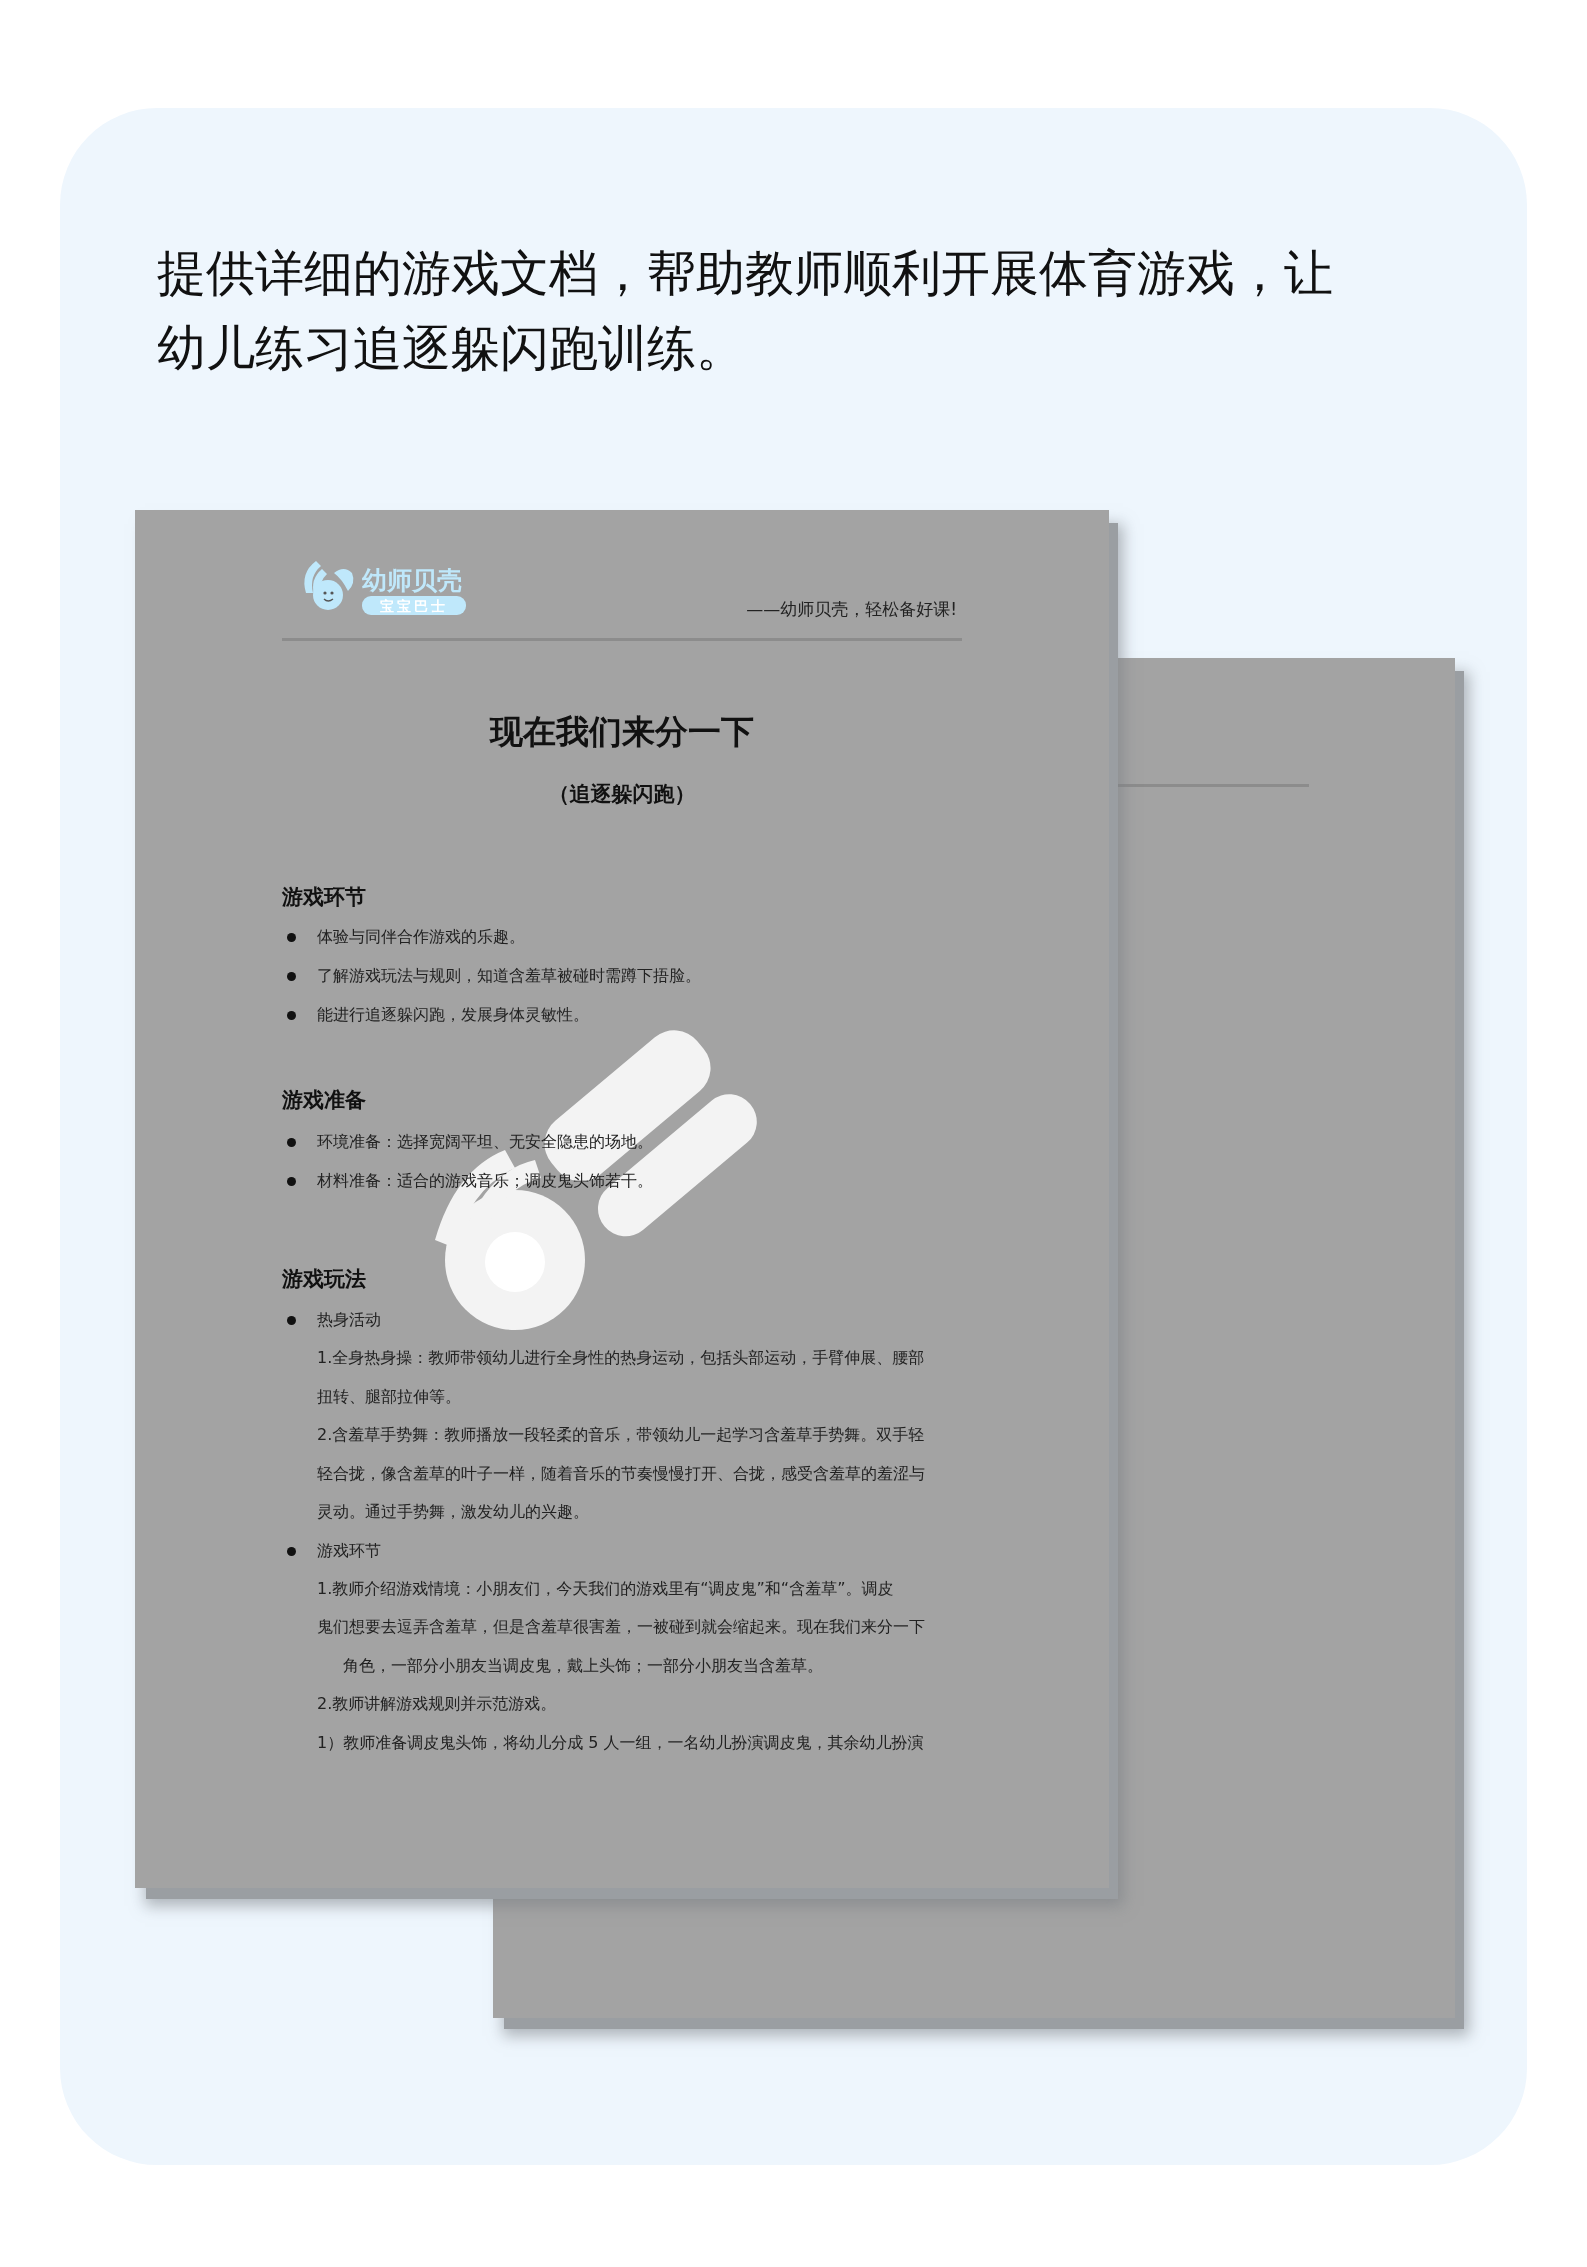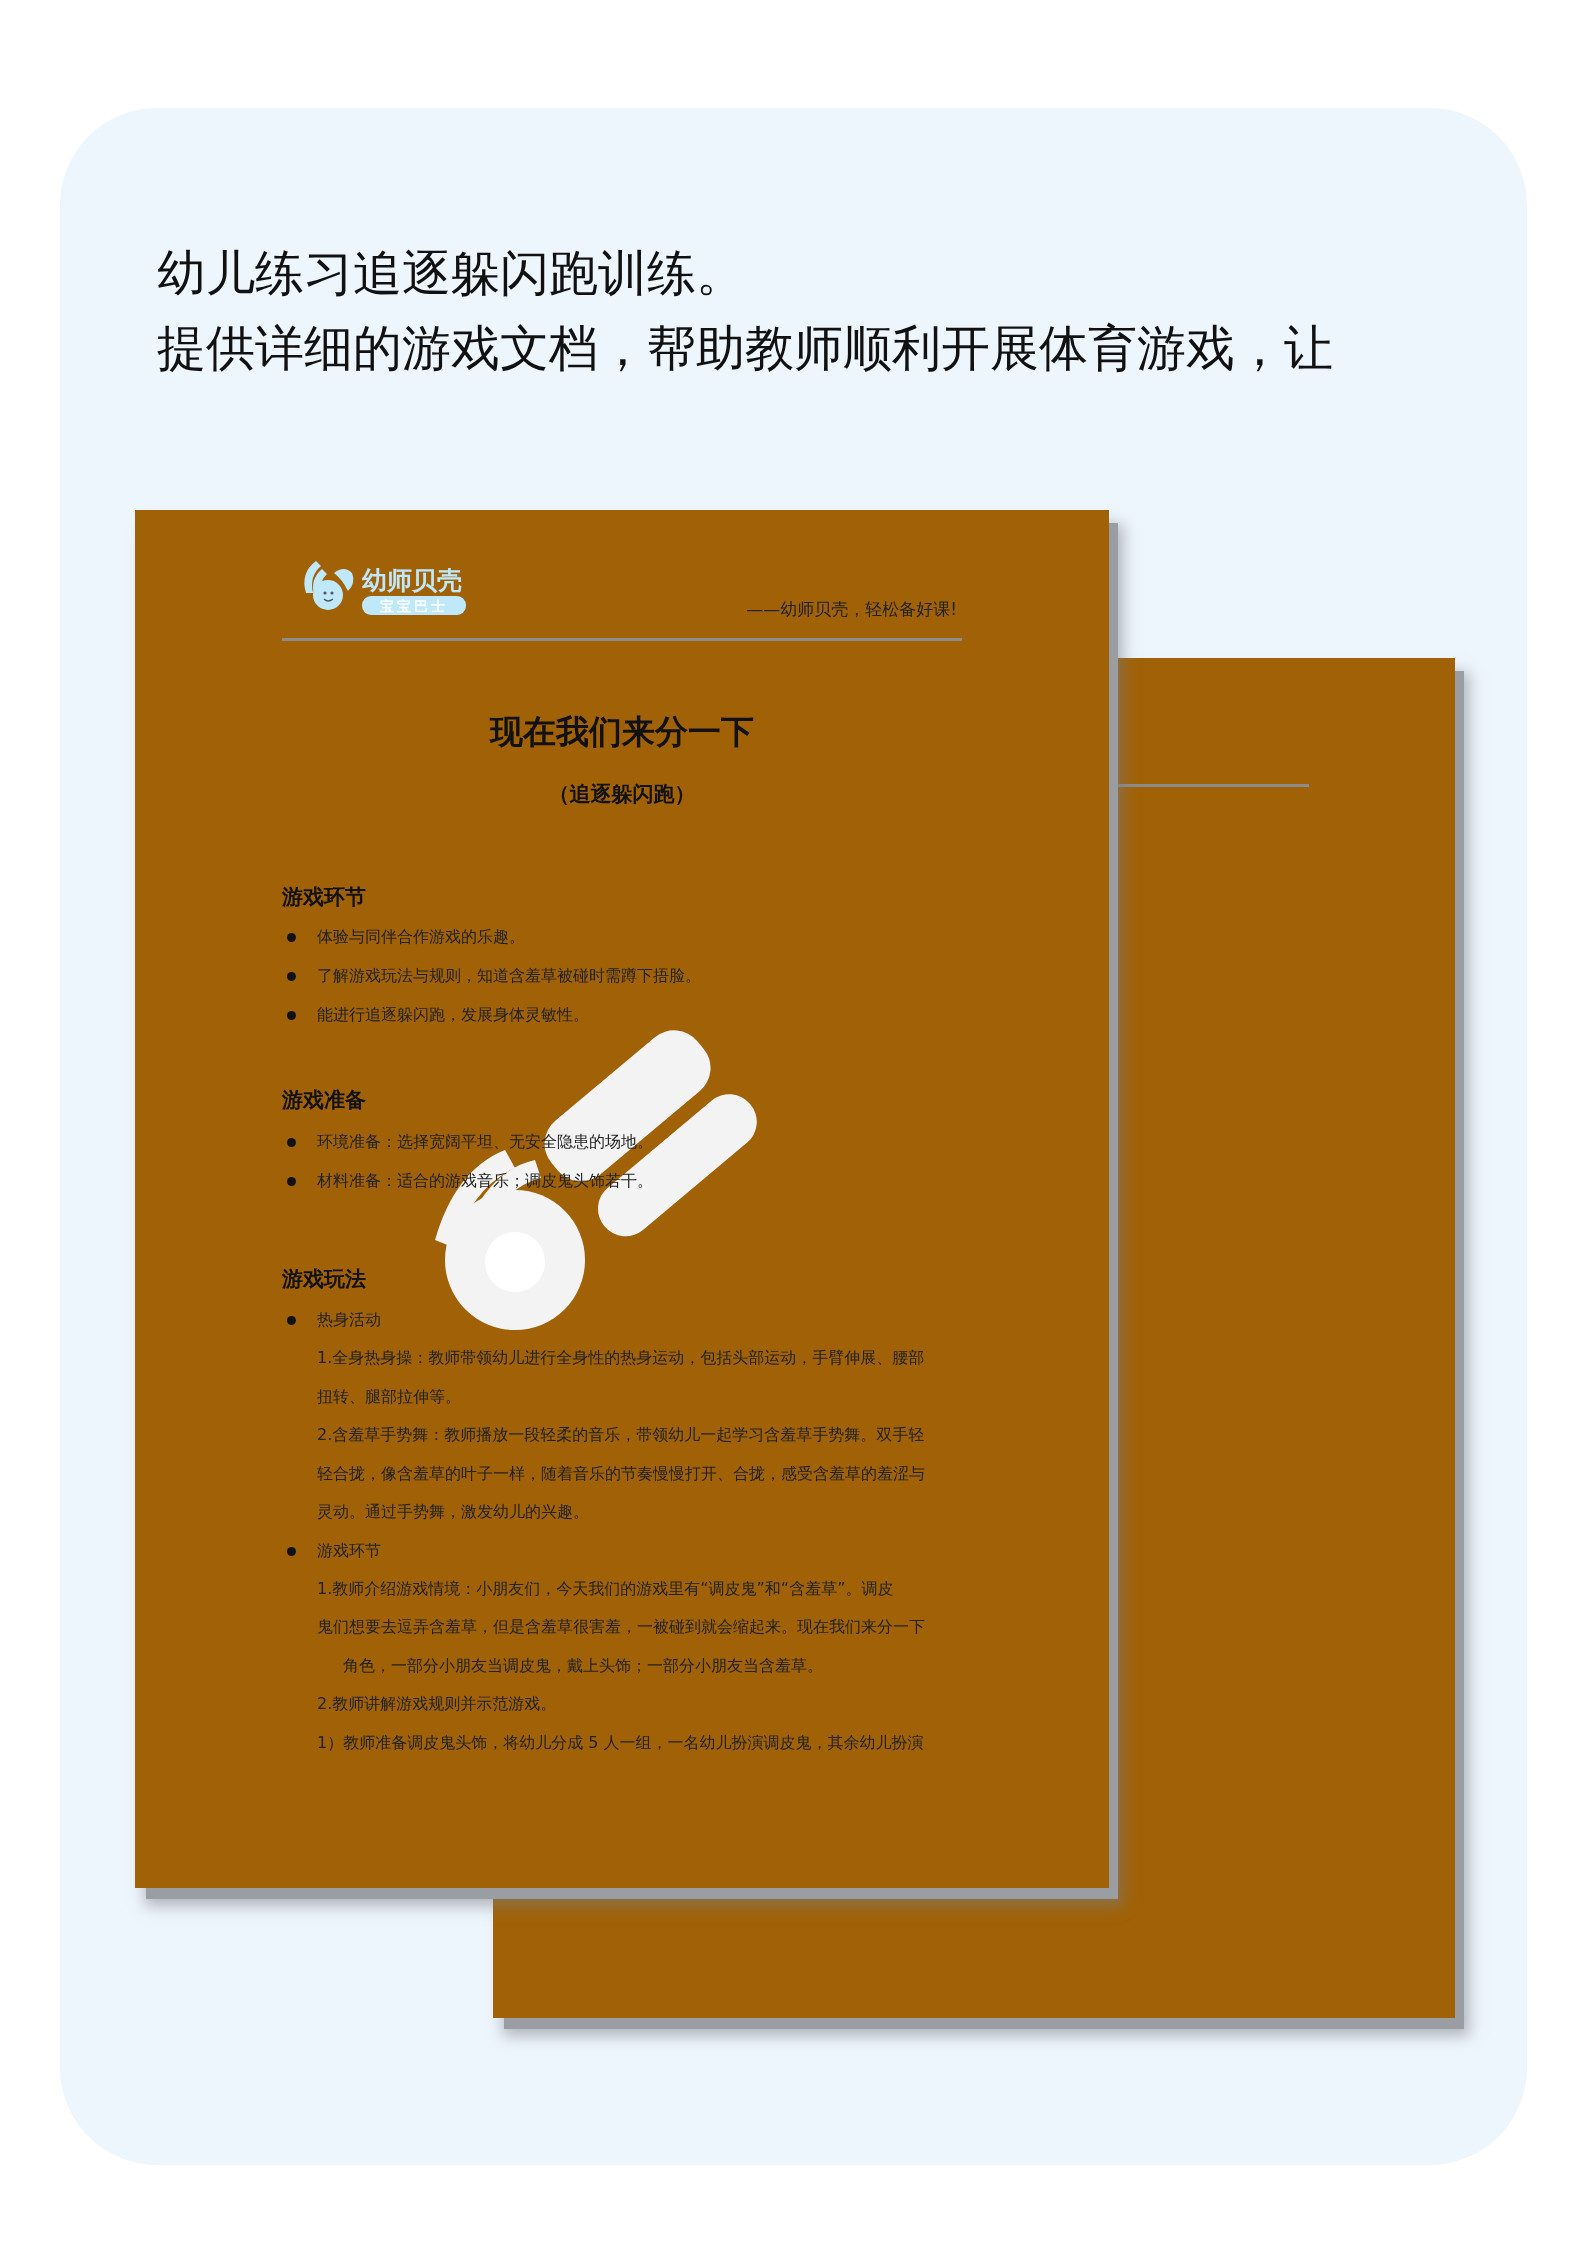--- a/index.html
+++ b/index.html
@@ -10,21 +10,21 @@
     position: absolute; left: 60px; top: 108px; width: 1467px; height: 2057px;
     background: #eef6fd; border-radius: 97px;
   }
   .headline {
     position: absolute; left: 157px; top: 236px; width: 1300px;
     font-size: 49px; line-height: 75px; color: #111; letter-spacing: 0px;
     font-family: "DejaVu Sans", sans-serif; font-weight: normal;
   }
 
   .page {
-    position: absolute; background: #a16207; overflow: hidden;
+    position: absolute; background: #a3a3a3; overflow: hidden;
     box-shadow: 10px 12px 0 -1px #9a9ea2, 12px 16px 14px 2px rgba(120,126,132,0.55);
   }
   .page-back { left: 493px; top: 658px; width: 962px; height: 1360px; }
   .page-front { left: 135px; top: 510px; width: 974px; height: 1378px; }
 
   .back-line { position: absolute; font-size: 16px; color: #222; white-space: nowrap; }
   .back-rule { position: absolute; left: 0; top: 126px; width: 816px; height: 3px; background: #8c8c8c; }
 
   
   .logo { position: absolute; left: 165px; top: 43px; width: 170px; height: 64px; }
@@ -44,22 +44,22 @@
   .para-line { position: absolute; left: 182px; font-size: 16px; color: #222; white-space: nowrap; }
 
   .watermark { position: absolute; pointer-events: none; }
 </style>
 </head>
 <body>
 
 <div class="card"></div>
 
 <div class="headline">
+  <div>提供详细的游戏文档，帮助教师顺利开展体育游戏，让</div>
   <div>幼儿练习追逐躲闪跑训练。</div>
-  <div>提供详细的游戏文档，帮助教师顺利开展体育游戏，让</div>
 </div>
 
 <div class="page page-back">
   <div class="back-line" style="left:0; top:95px; font-size:17px;">师贝壳，轻松备好课!</div>
   <div class="back-rule"></div>
   <svg class="watermark" style="left:-40px; top:420px;" width="260" height="260" viewBox="0 0 260 260">
     <g fill="#f4f4f4">
       <circle cx="120" cy="150" r="70"></circle>
     </g>
   </svg>

